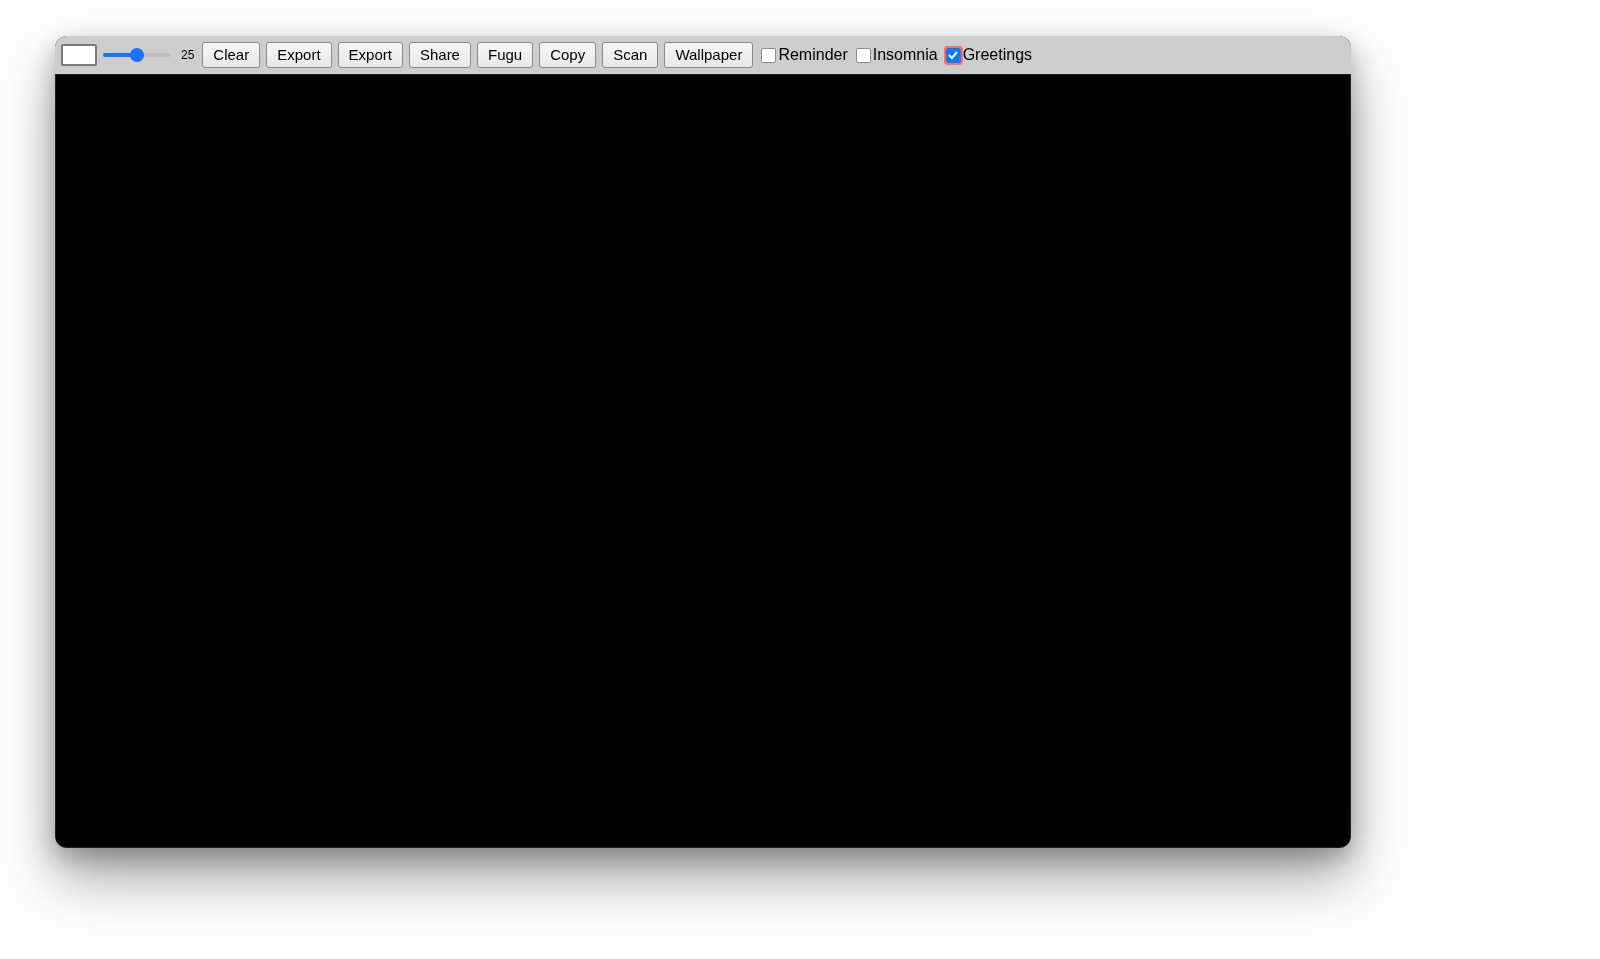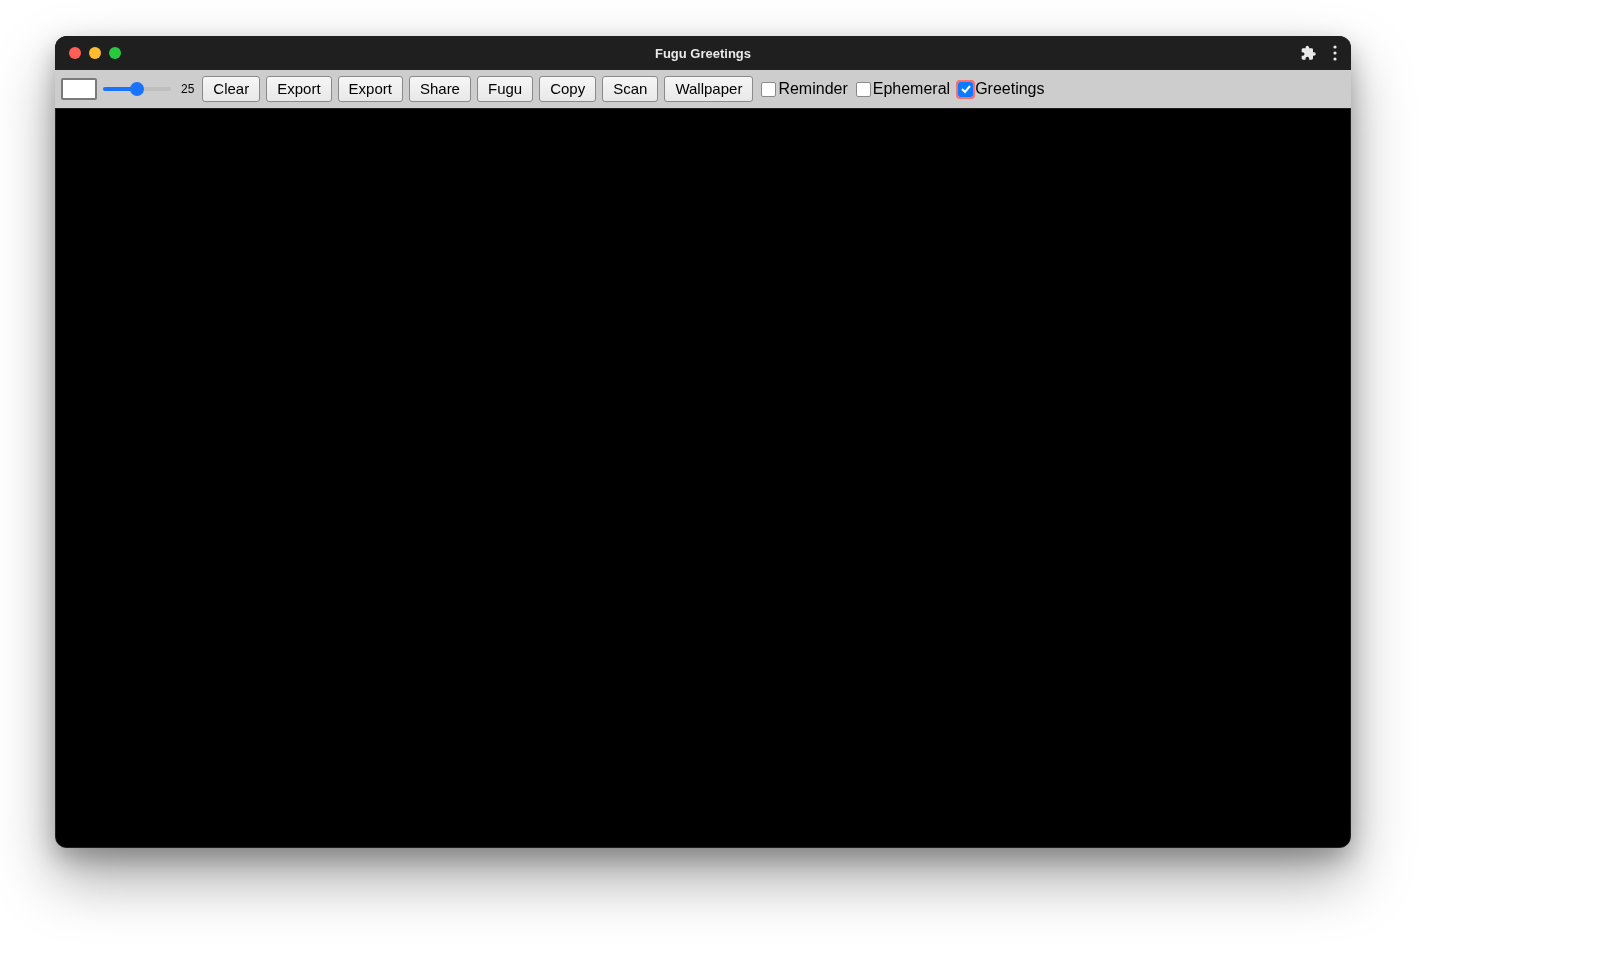--- a/index.html
+++ b/index.html
@@ -172,42 +172,20 @@
     background: #000;
     margin: 1px;
     border-radius: 0 0 10px 10px;
   }
 </style>
 </head>
 <body>
 
 <div class="window">
 
-  <div class="titlebar">
-    <div class="traffic-lights">
-      <div class="tl red"></div>
-      <div class="tl yellow"></div>
-      <div class="tl green"></div>
-    </div>
-    <div class="title">Fugu Greetings</div>
-    <div class="title-right">
-      <span>
-        <svg width="16" height="16" viewBox="0 0 24 24" fill="#e9e9e9">
-          <path d="M20 11h-2V7c0-1.1-.9-2-2-2h-4V3.5C12 2.12 10.88 1 9.5 1S7 2.12 7 3.5V5H3c-1.1 0-2 .9-2 2v3.8h1.5c1.49 0 2.7 1.21 2.7 2.7s-1.21 2.7-2.7 2.7H1V20c0 1.1.9 2 2 2h3.8v-1.5c0-1.49 1.21-2.7 2.7-2.7s2.7 1.21 2.7 2.7V22H16c1.1 0 2-.9 2-2v-4h1.5c1.38 0 2.5-1.12 2.5-2.5S21.38 11 20 11z"></path>
-        </svg>
-      </span>
-      <span>
-        <svg width="4" height="16" viewBox="0 0 4 16" fill="#e9e9e9">
-          <circle cx="2" cy="2" r="1.6"></circle>
-            <circle cx="2" cy="8" r="1.6"></circle>
-            <circle cx="2" cy="14" r="1.6"></circle>
-        </svg>
-      </span>
-    </div>
-  </div>
 
   <div class="toolbar">
     <div class="color-swatch"></div>
 
     <div class="slider">
       <div class="slider-track"></div>
       <div class="slider-fill" id="slider-fill" style="width: 50%;"></div>
       <div class="slider-thumb" id="slider-thumb" style="left: 50%;"></div>
     </div>
     <span class="slider-value">25</span>
@@ -225,21 +203,21 @@
       <span class="checkbox" id="cb-reminder">
         
       </span>
       <span class="check-label">Reminder</span>
     </span>
 
     <span class="check-wrap">
       <span class="checkbox" id="cb-insomnia">
         
       </span>
-      <span class="check-label">Ephemeral</span>
+      <span class="check-label">Insomnia</span>
     </span>
 
     <span class="check-wrap">
       <span class="checkbox checked" id="cb-ephemeral">
         <svg width="10" height="10" viewBox="0 0 10 10">
             <path d="M1 5 L4 8 L9 2" stroke="#fff" stroke-width="2" fill="none"></path>
           </svg>
       </span>
       <span class="check-label">Greetings</span>
     </span>

